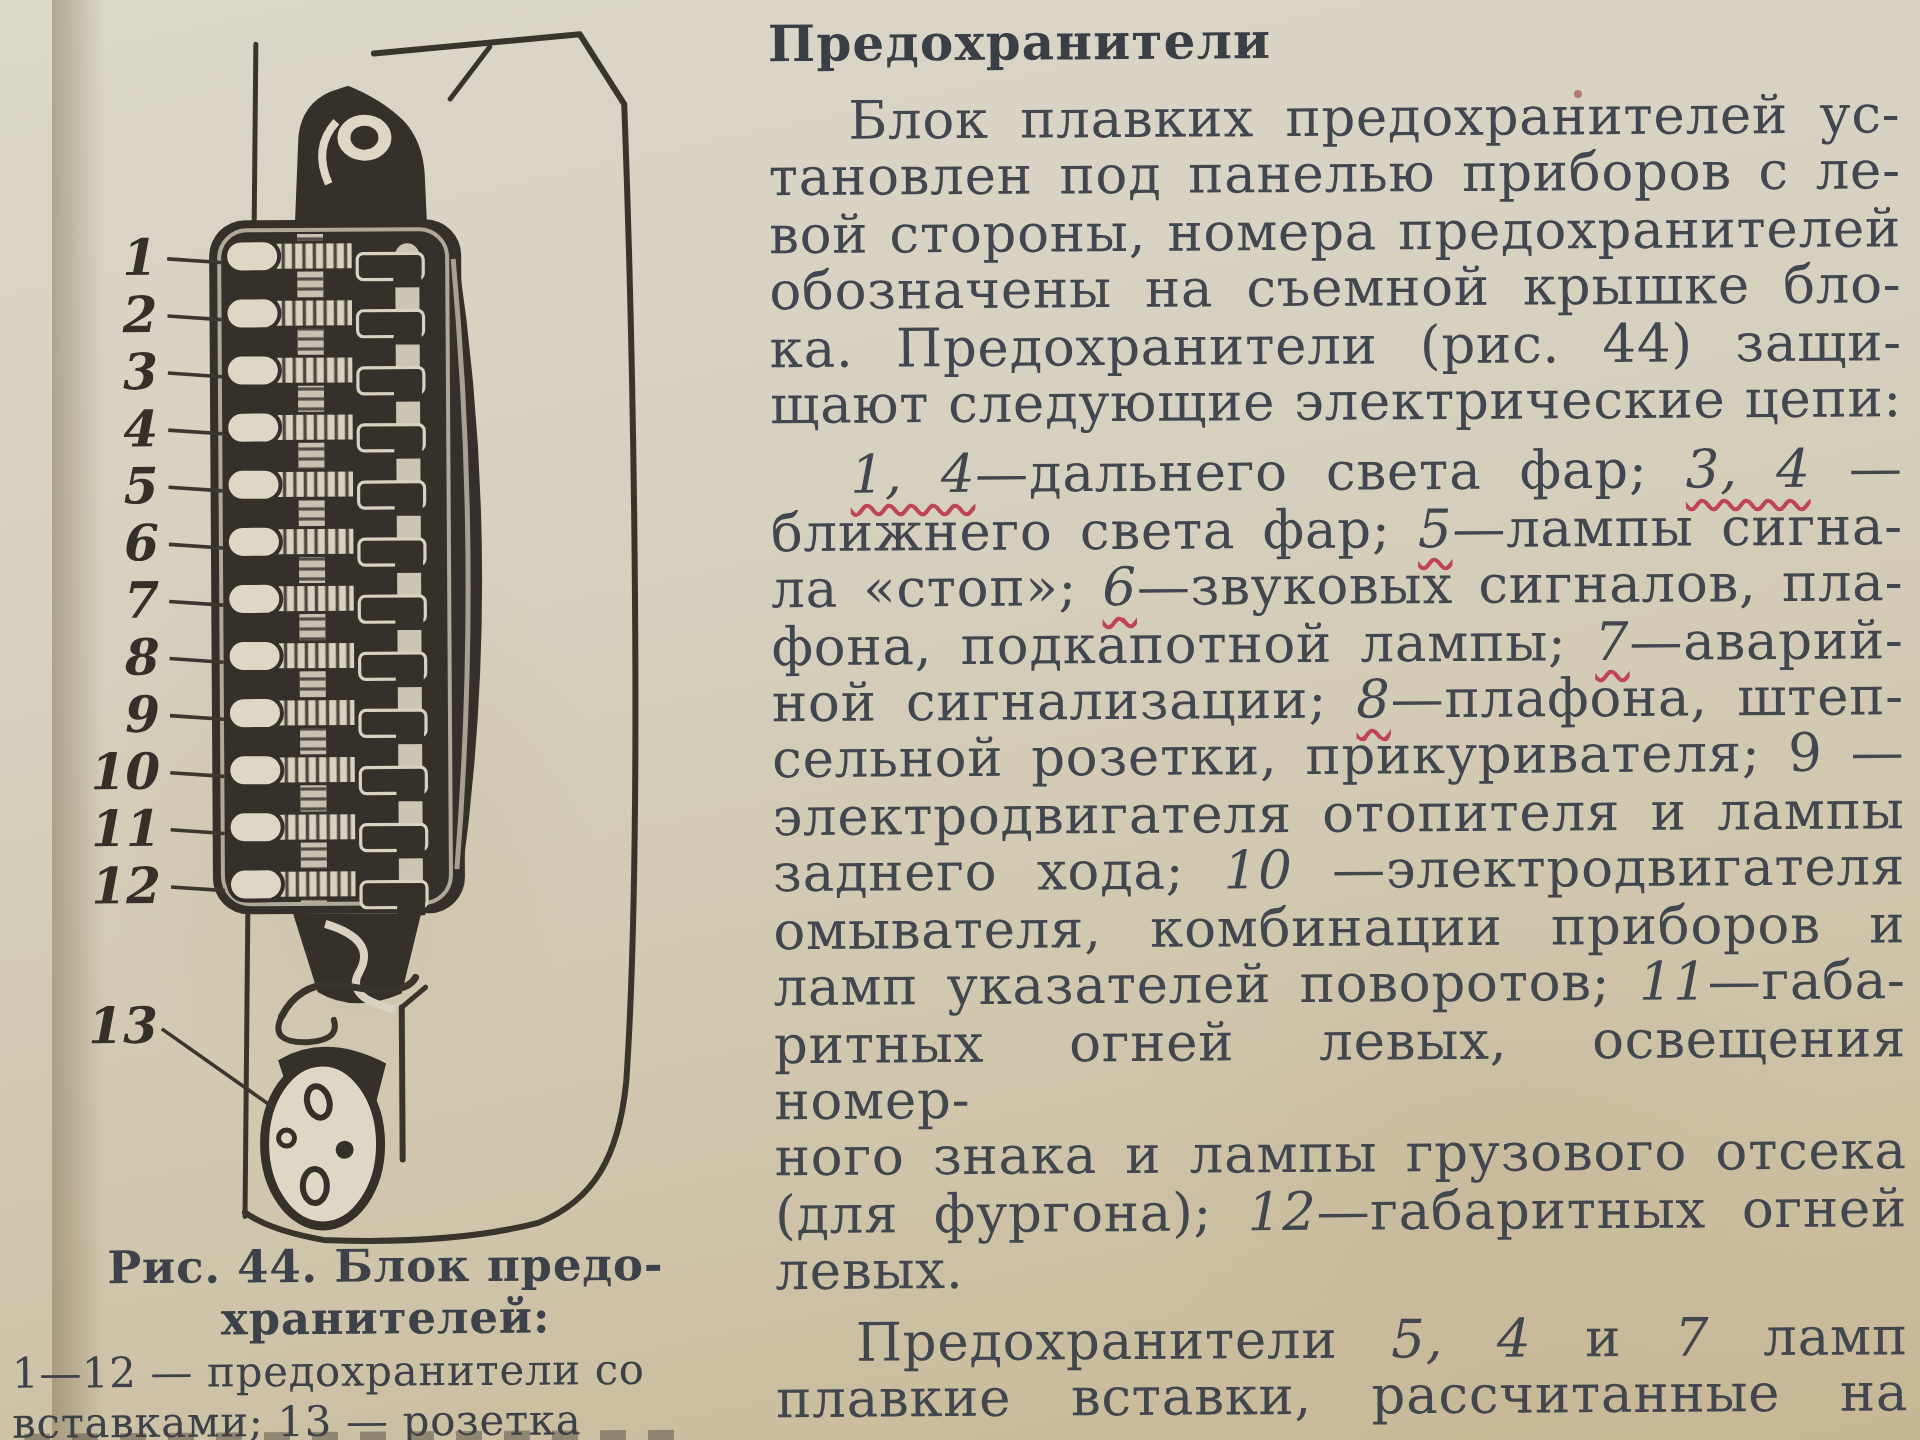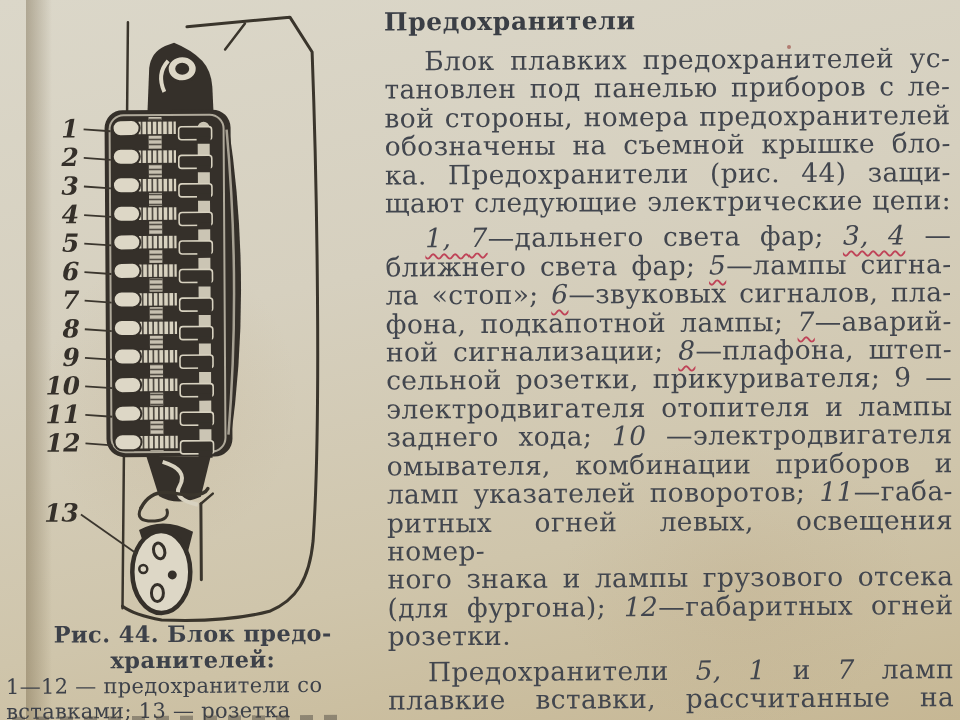--- a/index.html
+++ b/index.html
@@ -218,36 +218,36 @@
       <div>
           <div class="para">
             <div class="tline indent"><span>Блок плавких предохранителей ус-</span></div>
             <div class="tline"><span>тановлен под панелью приборов с ле-</span></div>
             <div class="tline"><span>вой стороны, номера предохранителей</span></div>
             <div class="tline"><span>обозначены на съемной крышке бло-</span></div>
             <div class="tline"><span>ка. Предохранители (рис. 44) защи-</span></div>
             <div class="tline"><span>щают следующие электрические цепи:</span></div>
           </div>
           <div class="para">
-            <div class="tline indent"><span class="it ru">1, 7</span><span>—дальнего света фар; </span><span class="it ru">3, 4</span><span> —</span></div>
+            <div class="tline indent"><span class="it ru">1, 4</span><span>—дальнего света фар; </span><span class="it ru">3, 4</span><span> —</span></div>
             <div class="tline"><span>ближнего света фар; </span><span class="it ru">5</span><span>—лампы сигна-</span></div>
             <div class="tline"><span>ла «стоп»; </span><span class="it ru">6</span><span>—звуковых сигналов, пла-</span></div>
             <div class="tline"><span>фона, подкапотной лампы; </span><span class="it ru">7</span><span>—аварий-</span></div>
             <div class="tline"><span>ной сигнализации; </span><span class="it ru">8</span><span>—плафона, штеп-</span></div>
             <div class="tline"><span>сельной розетки, прикуривателя; </span><span>9</span><span> —</span></div>
             <div class="tline"><span>электродвигателя отопителя и лампы</span></div>
             <div class="tline"><span>заднего хода; </span><span class="it">10</span><span> —электродвигателя</span></div>
             <div class="tline"><span>омывателя, комбинации приборов и</span></div>
             <div class="tline"><span>ламп указателей поворотов; </span><span class="it">11</span><span>—габа-</span></div>
             <div class="tline"><span>ритных огней левых, освещения номер-</span></div>
             <div class="tline"><span>ного знака и лампы грузового отсека</span></div>
             <div class="tline"><span>(для фургона); </span><span class="it">12</span><span>—габаритных огней</span></div>
-            <div class="tline end"><span>розетки.</span></div>
+            <div class="tline end"><span>левых.</span></div>
           </div>
           <div class="para">
-            <div class="tline indent"><span>Предохранители </span><span class="it">5, 1</span><span> и </span><span class="it">7</span><span> ламп</span></div>
+            <div class="tline indent"><span>Предохранители </span><span class="it">5, 4</span><span> и </span><span class="it">7</span><span> ламп</span></div>
             <div class="tline"><span>плавкие вставки, рассчитанные на эле-</span></div>
           </div>
         </div>
     </div>
 
   </div>
 </div>
 
 </body></html>

